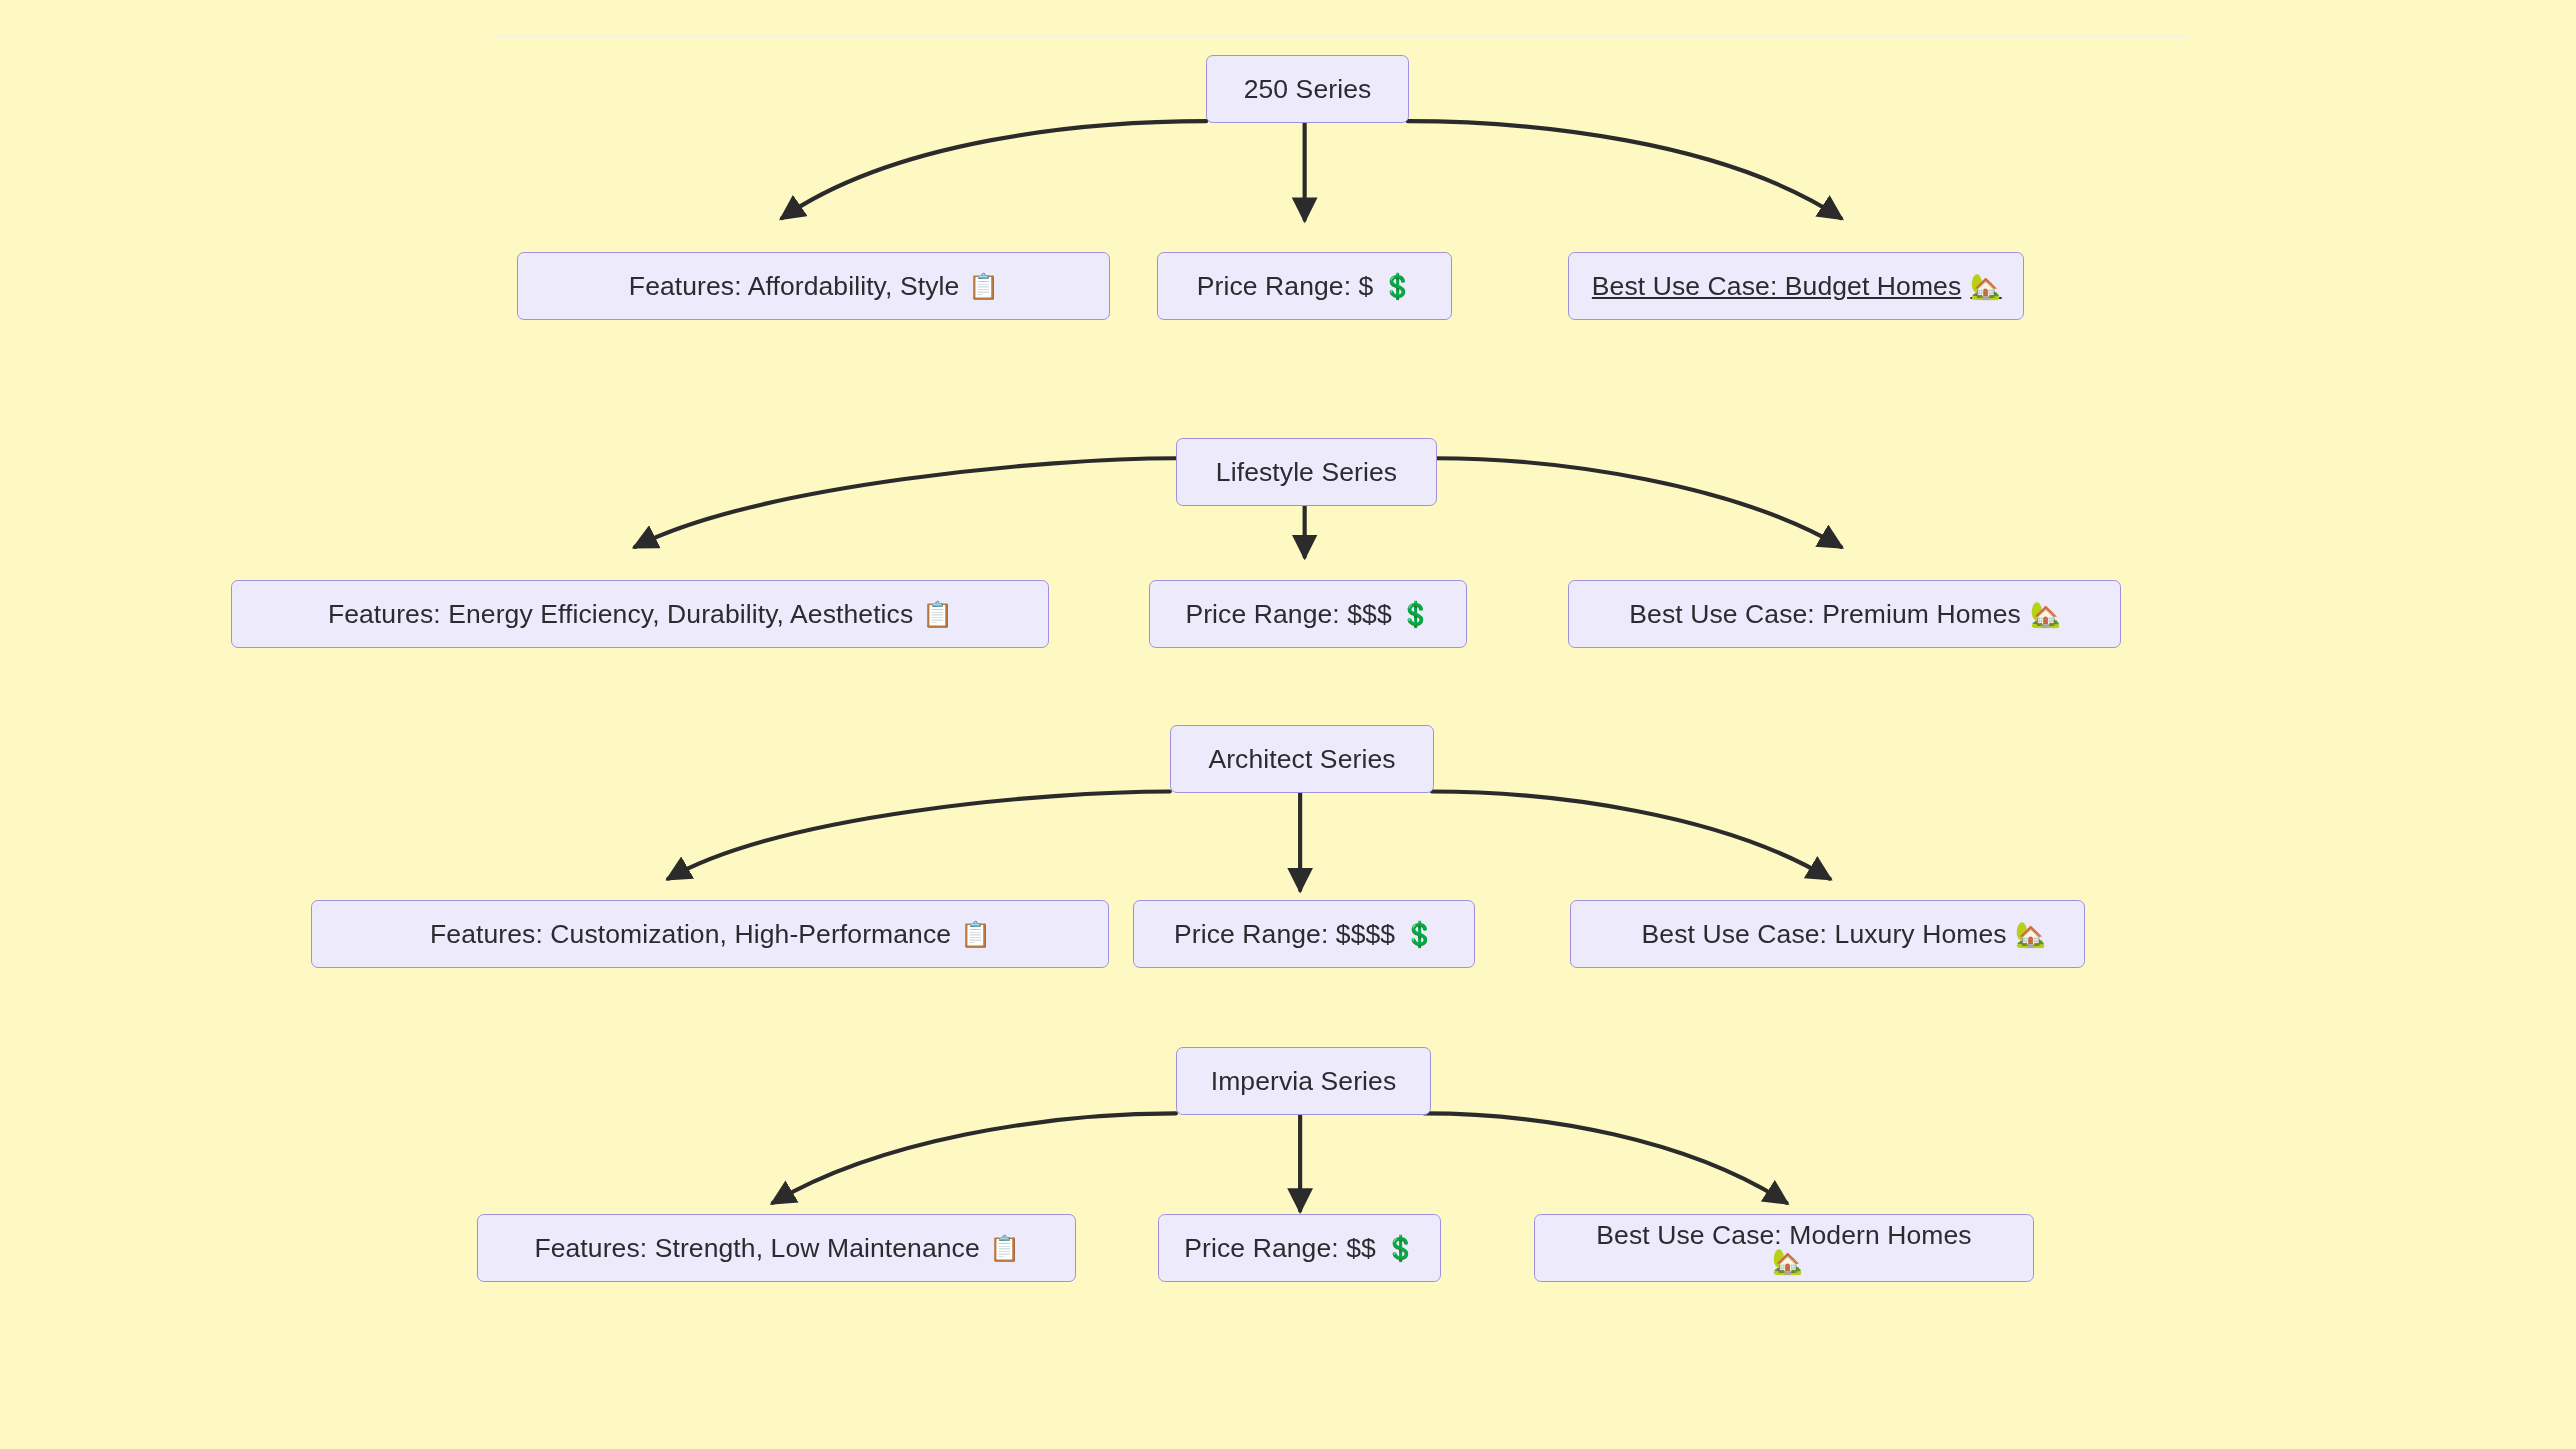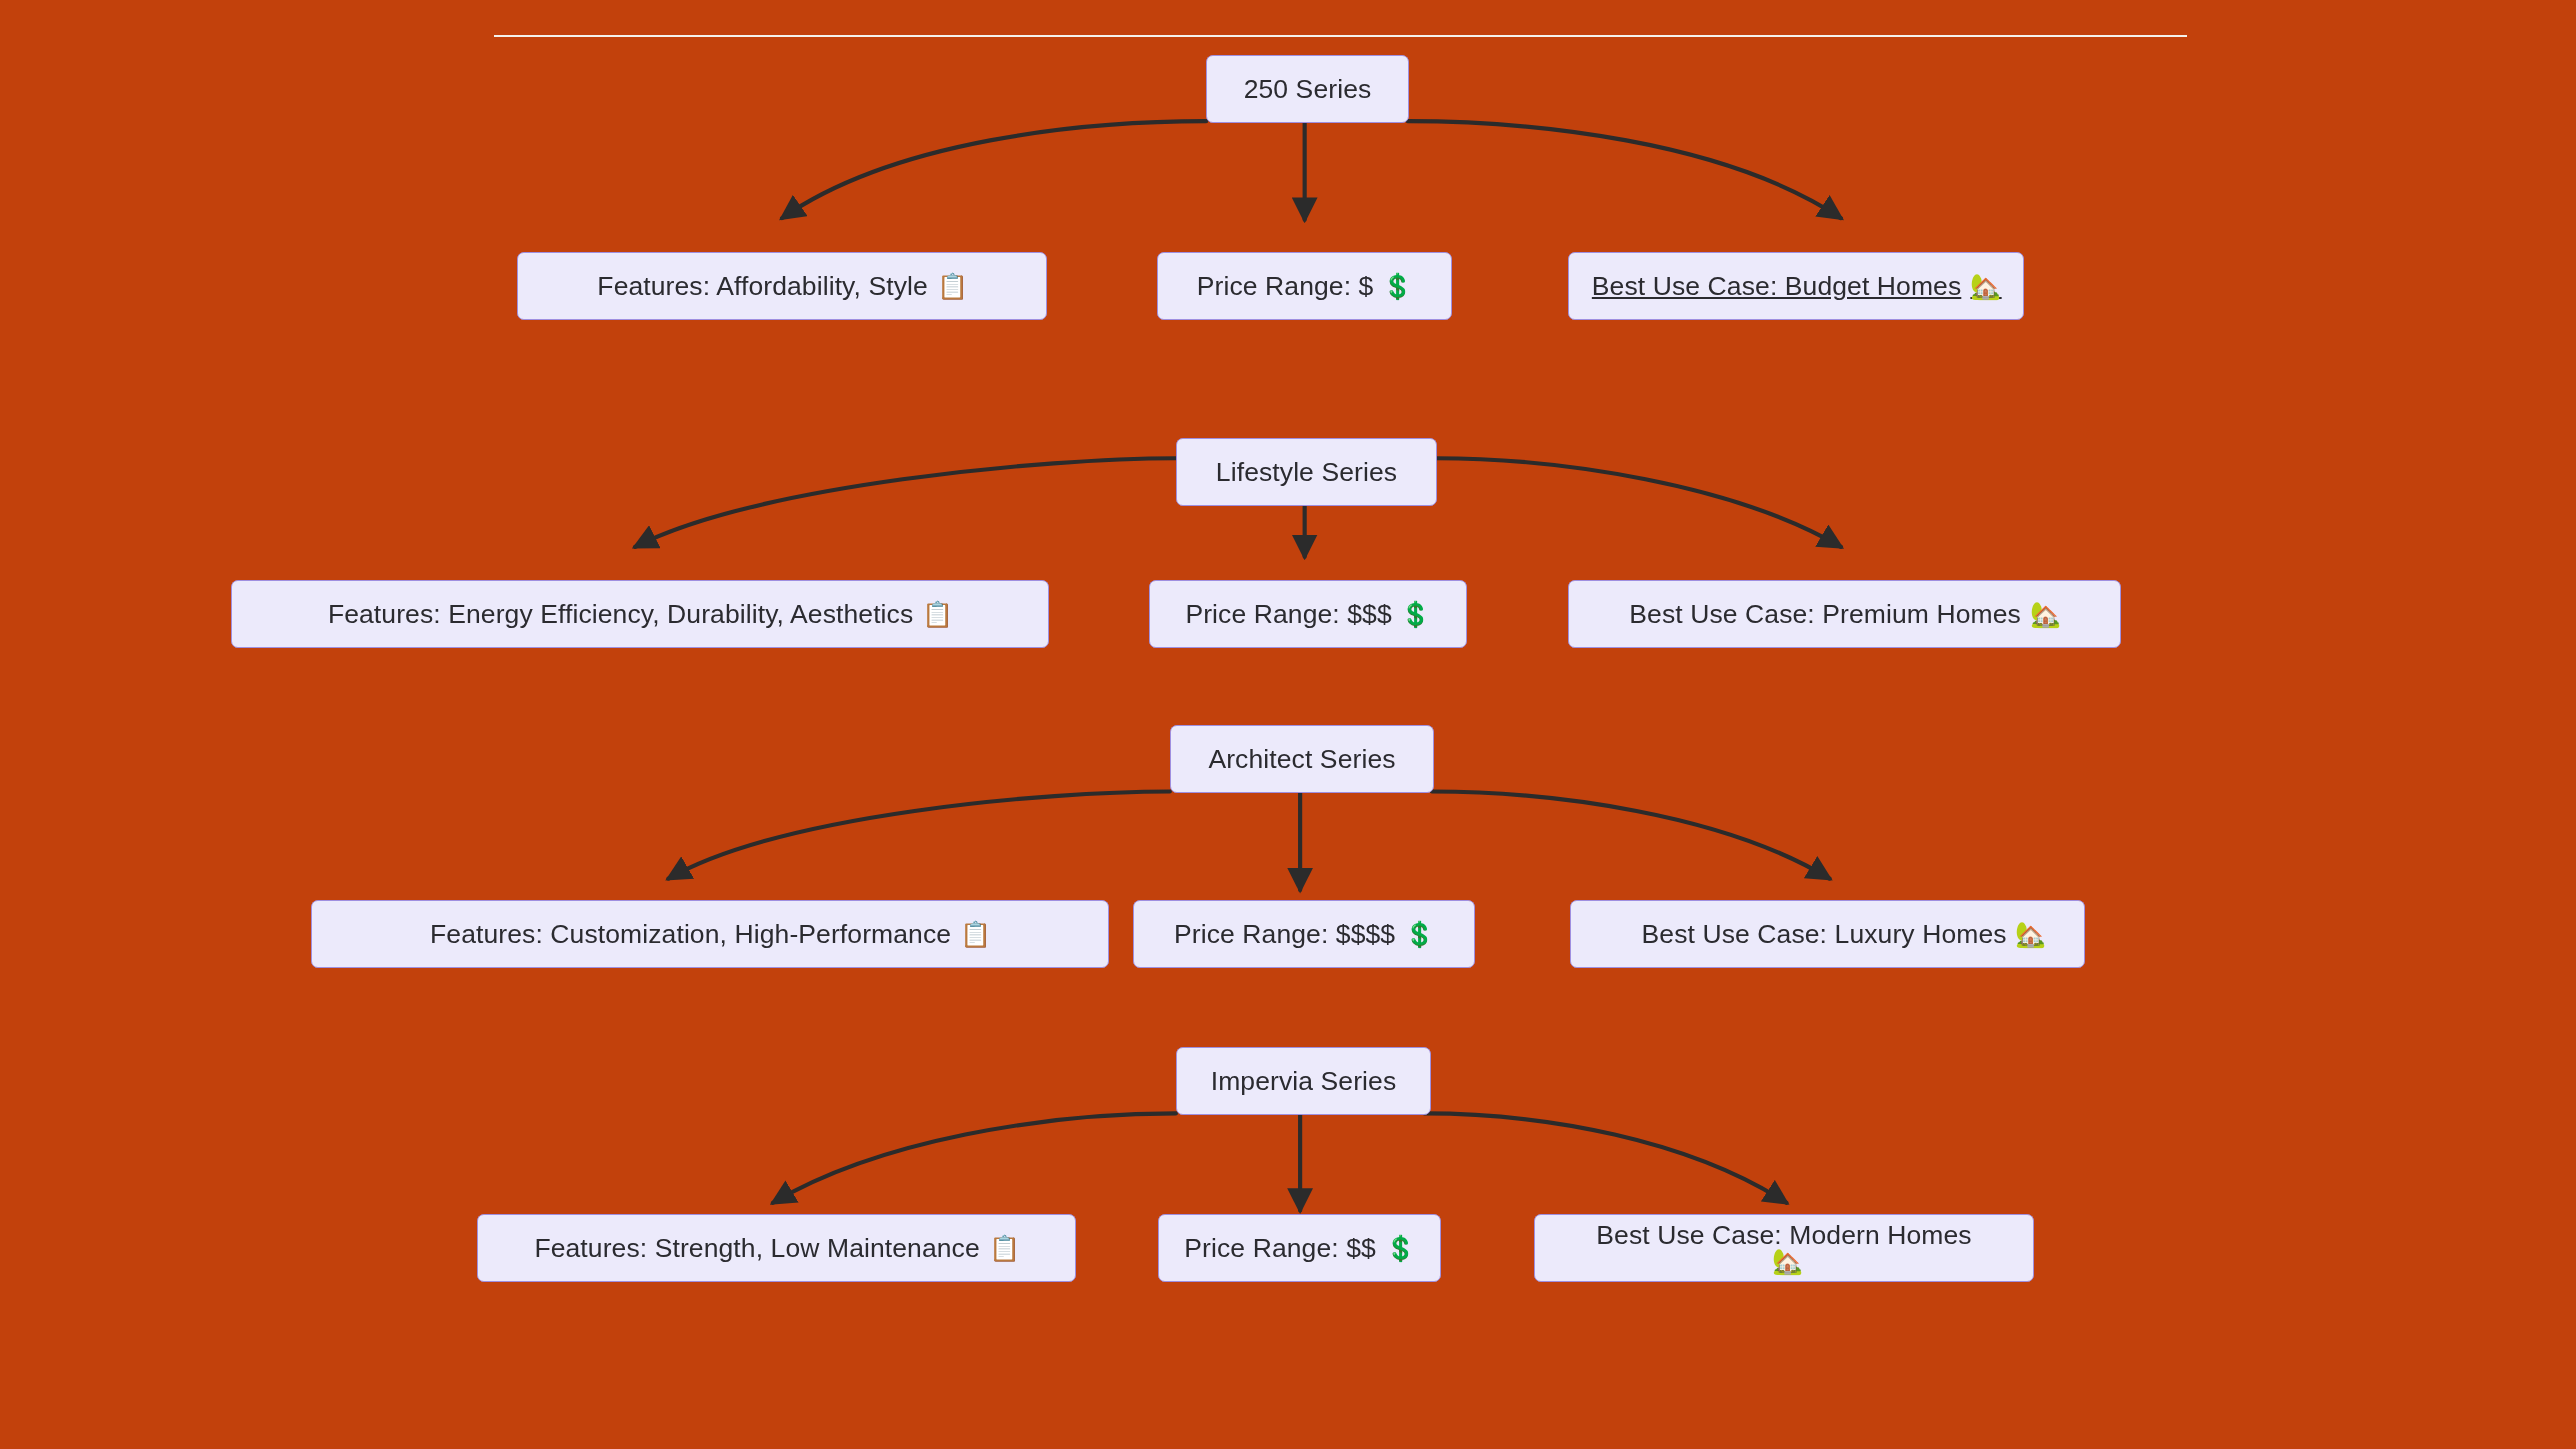--- a/index.html
+++ b/index.html
@@ -10,21 +10,21 @@
   body {
     width: 2576px;
     height: 1449px;
     font-family: "Liberation Sans", sans-serif;
     overflow: hidden;
   }
   #canvas {
     position: relative;
     width: 2576px;
     height: 1449px;
-    background: #c2410c;
+    background: #fef9c3;
   }
   #top-rule {
     position: absolute;
     left: 494px;
     top: 35px;
     width: 1693px;
     height: 1.5px;
     background: #f4f2ec;
   }
   #edges {
@@ -92,21 +92,21 @@
       <path d="M 1552 1470 C 1380 1470 1160 1505 1020 1588" marker-end="url(#arrow)"></path>
       <path d="M 1716 1472 L 1716 1598" marker-end="url(#arrow)"></path>
       <path d="M 1880 1470 C 2040 1470 2230 1505 2358 1588" marker-end="url(#arrow)"></path>
     </g>
   </svg>
 
   <div class="node" style="left:1206px; top:55px; width:203px; height:68px;">
     <span class="node-label">250 Series</span>
   </div>
 
-  <div class="node" style="left:517px; top:252px; width:530px; height:68px;">
+  <div class="node" style="left:517px; top:252px; width:593px; height:68px;">
     <span class="node-label">Features: Affordability, Style</span>
     <span class="emoji">📋</span>
   </div>
 
   <div class="node" style="left:1157px; top:252px; width:295px; height:68px;justify-content:center;">
     <span class="node-label">Price Range: $</span>
     <span class="emoji">💲</span>
   </div>
 
   <div class="node" style="left:1568px; top:252px; width:456px; height:68px;text-decoration:underline;">

